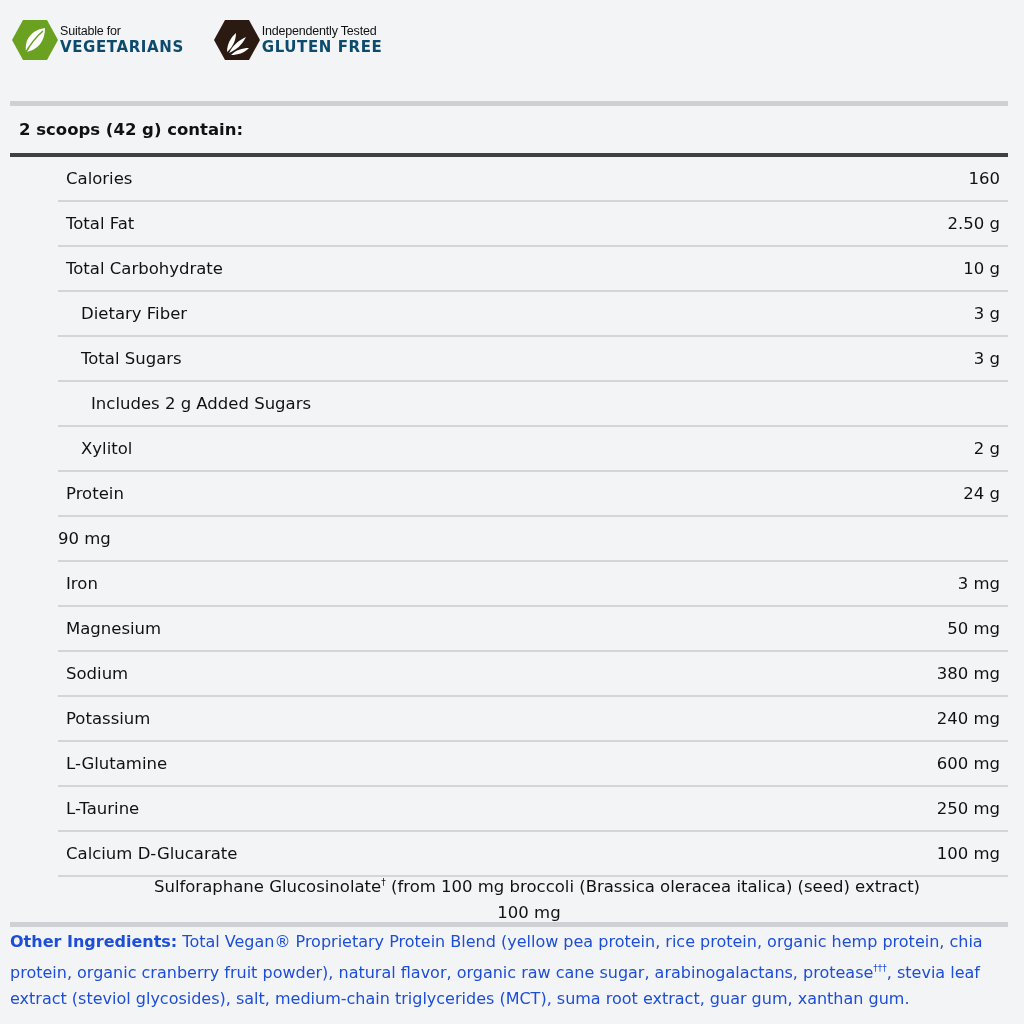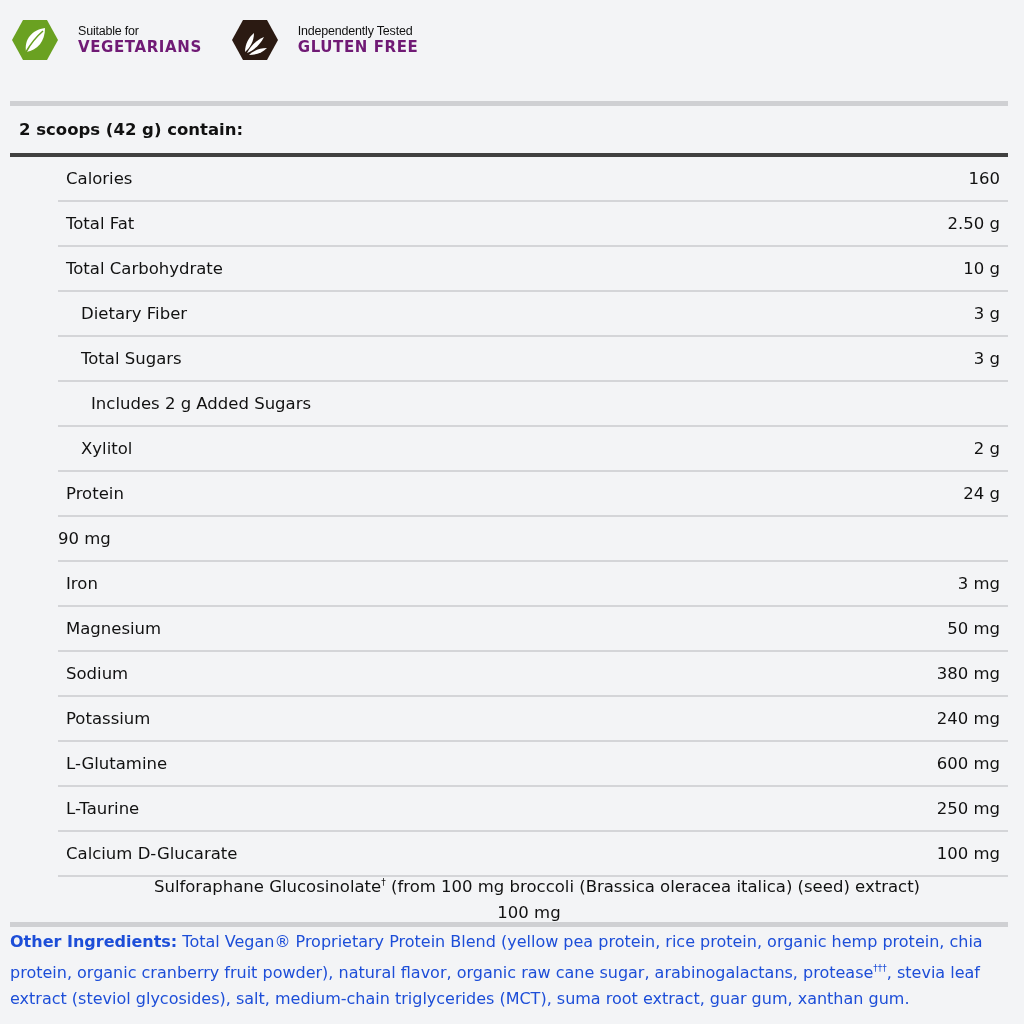--- a/index.html
+++ b/index.html
@@ -6,23 +6,23 @@
   body {
     width:1024px; height:1024px; overflow:hidden;
     background:#f3f4f6;
     font-family:"DejaVu Sans", sans-serif;
     color:#111;
     position:relative;
   }
   .badges { position:absolute; left:12px; top:14px; height:52px; display:flex; align-items:center; }
   .badge { display:flex; align-items:center; margin-right:30px; }
   .badge svg { width:46px; height:42px; display:block; }
-  .badge-text { margin-left:20px; line-height:1; }
+  .badge-text { margin-left:2px; line-height:1; }
   .badge-small { font-family:"Liberation Sans", sans-serif; font-size:12.5px; color:#111; letter-spacing:-0.2px; display:block; margin-bottom:3px; }
-  .badge-big { font-family:"DejaVu Sans", sans-serif; font-weight:bold; font-size:15px; color:#701a75; letter-spacing:0.6px; display:block; }
+  .badge-big { font-family:"DejaVu Sans", sans-serif; font-weight:bold; font-size:15px; color:#0c4a6e; letter-spacing:0.6px; display:block; }
 
   .table { position:absolute; left:10px; top:101px; width:998px; }
   .rule-thick { height:5px; background:#cfd0d3; }
   .header-row { height:45px; display:flex; align-items:center; padding-left:9px; font-weight:bold; font-size:16.5px; border-bottom:4px solid #404040; box-sizing:border-box; height:51px; }
   .row { height:45px; display:flex; align-items:center; justify-content:space-between; border-bottom:2px solid #d4d5d8; box-sizing:border-box; font-size:16.5px;margin-left:48px; }
   .row:last-child { border-bottom:none;flex-direction:column; }
   .row .label { padding-left:8px; white-space:nowrap; }
   .row.indent1 .label { padding-left:23px; }
   .row.indent2 .label { padding-left:33px; }
   .row .value { padding-right:8px; white-space:nowrap; }

